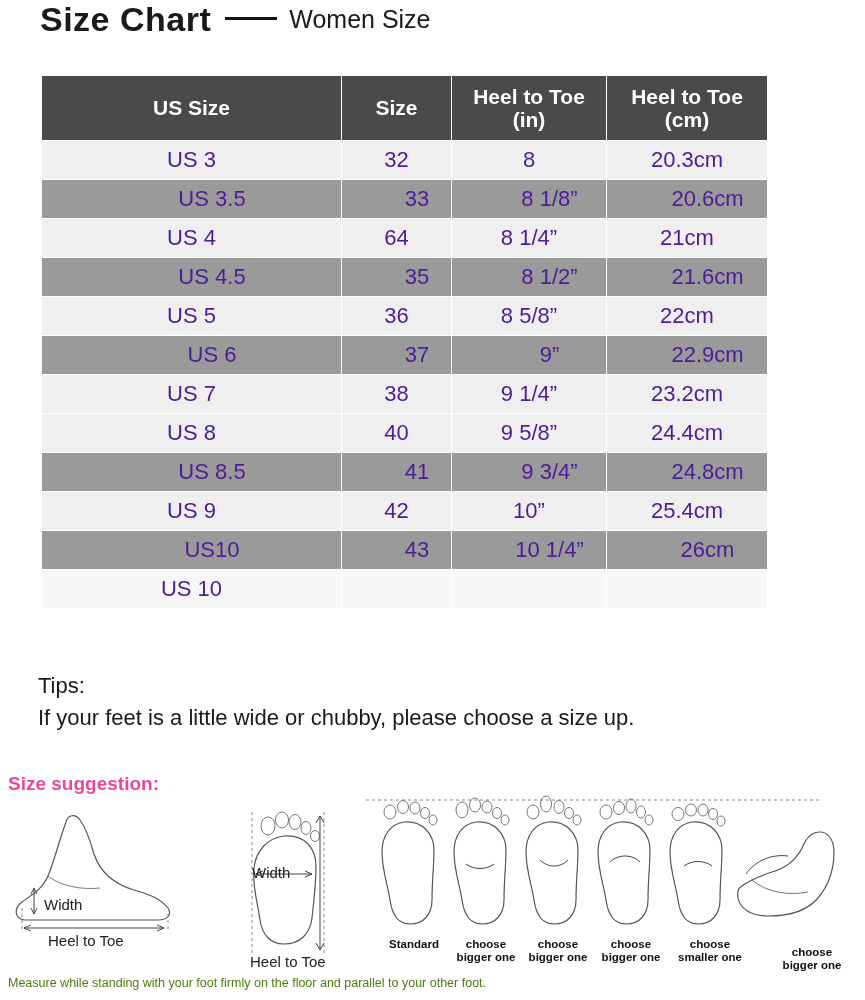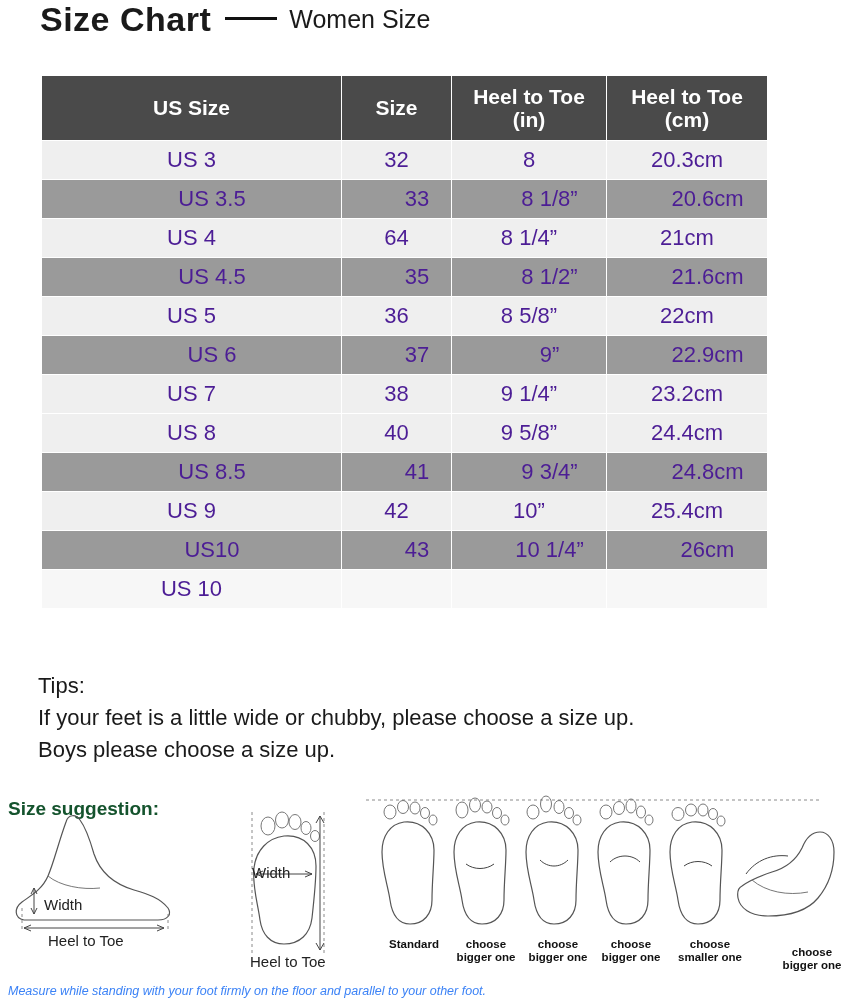--- a/index.html
+++ b/index.html
@@ -108,45 +108,44 @@
     position: absolute;
     left: 0;
     top: 768px;
     width: 865px;
     height: 232px;
     background: #ffffff;
   }
   .diagram .sug-title {
     position: absolute;
     left: 8px;
-    top: 30px;
+    top: 5px;
     font-size: 19px;
     font-weight: bold;
-    color: #14532d;
+    color: #ec4899;
   }
   .label-small {
     position: absolute;
     font-size: 15px;
     color: #222;
   }
   .label-cap {
     position: absolute;
     font-size: 11.5px;
     font-weight: bold;
     color: #111;
     text-align: center;
     line-height: 13px;
   }
   .footer-note {
     position: absolute;
     left: 8px;
-    top: 216px;
+    top: 208px;
     font-size: 12.5px;
-    color: #3b82f6;
-    font-style: italic;
+    color: #4d7c0f;
   }
   svg { display: block; }
   .fp { fill: none; stroke: #555; stroke-width: 1.2; }
   .fp-thin { fill: none; stroke: #777; stroke-width: 1; }
   .dash { stroke: #8a8a8a; stroke-width: 1; stroke-dasharray: 3 3; fill: none; }
   .arrow { stroke: #444; stroke-width: 1; fill: none; }
 </style>
 </head>
 <body>
 
@@ -253,21 +252,20 @@
       <td></td>
       <td></td>
       <td></td>
     </tr>
   </tbody>
 </table>
 
 <div class="tips">
   <div>Tips:</div>
   <div>If your feet is a little wide or chubby, please choose a size up.</div>
-  <div>Boys please choose a size up.</div>
 </div>
 
 <div class="diagram">
 
   <div class="sug-title">Size suggestion:</div>
 
   <svg width="180" height="140" style="position:absolute;left:8px;top:42px;">
     <path class="fp" d="M58 12 C50 34 46 52 40 66 C34 80 22 86 14 92 C6 98 6 108 16 110 L150 110 C160 110 164 104 160 98 C152 88 140 84 126 80 C106 74 92 62 86 44 C82 30 78 18 72 10 C68 4 60 4 58 12 Z"></path>
     <path class="fp-thin" d="M40 66 C52 76 74 80 92 78"></path>
     <line class="dash" x1="14" y1="98" x2="14" y2="122"></line>

